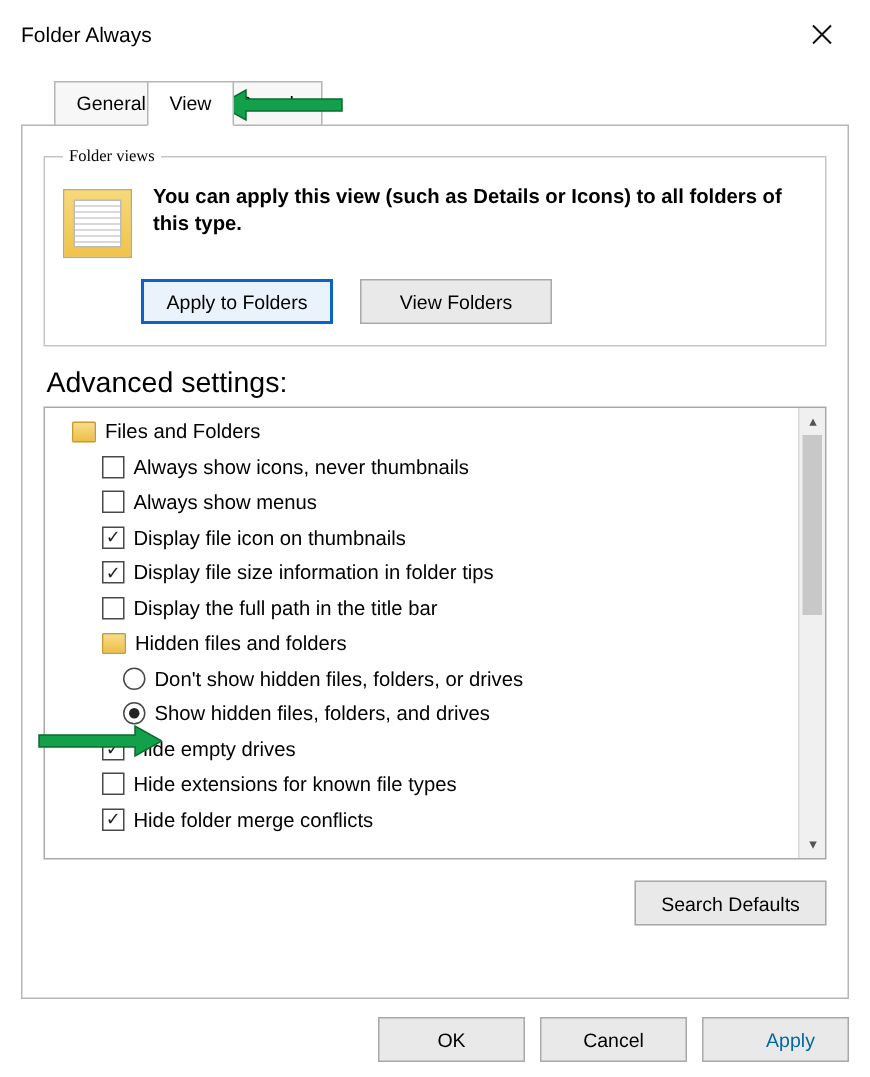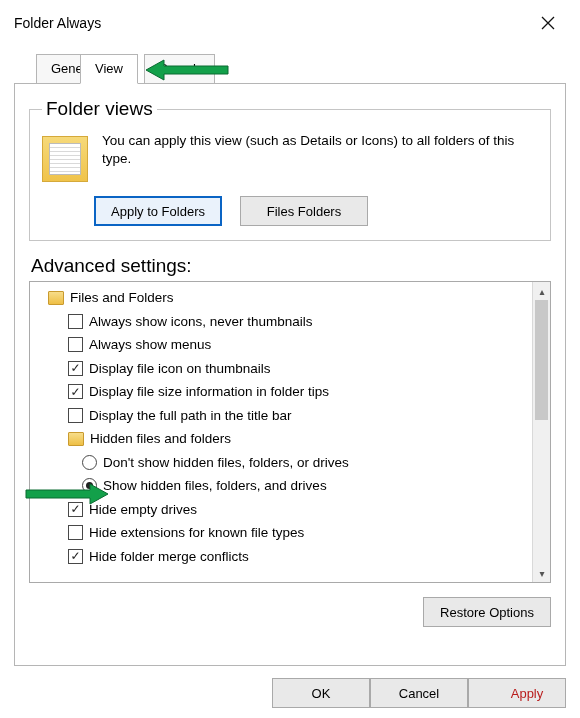--- a/index.html
+++ b/index.html
@@ -45,46 +45,48 @@
   }
   .tab.inactive {
     background: #f7f7f7;
     border-bottom: 1px solid #b5b5b5;
   }
   .tab.active {
     border-bottom: 1px solid #fff;
     z-index: 2;
   }
   .tab:nth-child(1){ left: 2px; margin-left: 20px; }
-  .tab:nth-child(2){ left: 66px; }
+  .tab:nth-child(2){ left: 84px; }
   .tab:nth-child(3){ left: 130px; }
 
   .tab-body {
     border: 1px solid #b5b5b5;
     border-top: none;
     margin: 0 14px;
     padding: 14px 14px 8px 14px;
     height: 582px;
     position: relative;
     background: #fff;
   }
 
   fieldset.group {
     border: 1px solid #c5c5c5;
     margin: 0 0 14px 0;
     padding: 12px 12px 14px 12px;
   }
   fieldset.group legend {
     padding: 0 4px;
-    font-size: 19px;
+    font-size: 11px;
+    font-family: Liberation Serif, serif;
   }
   .fv-row {
     display: flex;
     align-items: flex-start;
     gap: 14px;
+    font-weight: bold;
   }
   .fv-icon {
     width: 46px; height: 46px;
     background: linear-gradient(#f6d97a,#f0c34a);
     border: 1px solid #d5a93a;
     position: relative;
     flex: 0 0 46px;
     margin-top: 4px;
   }
   .fv-icon::after{
@@ -106,21 +108,21 @@
     padding: 0 14px;
     font: inherit;
     background: #e9e9e9;
     border: 1px solid #a9a9a9;
     cursor: default;
   }
   button.win.primary {
     border: 2px solid #0a64c4;
     background: #eaf2fb;
   }
-  button.win.disabled { color: #b91c1c; padding-left: 34px; }
+  button.win.disabled { color: #0369a1; padding-left: 34px; }
 
   .adv-label { margin: 6px 0 4px 2px; font-size: 19px; }
   .listbox {
     border: 1px solid #a9a9a9;
     height: 302px;
     position: relative;
     padding: 4px 0;
     overflow: hidden;
     background: #fff;
   }
@@ -181,20 +183,21 @@
   .restore-row {
     display:flex; justify-content:flex-end;
     margin-top: 14px;
   }
 
   .dlg-buttons {
     position: absolute;
     right: 14px;
     bottom: 10px;
     display: flex;
+    gap: 10px;
   }
   .dlg-buttons button.win { min-width: 98px; }
 
   
   .annot-arrow {
     position: absolute;
     pointer-events: none;
   }
 </style>
 </head>
@@ -218,21 +221,21 @@
 <div class="tab-body">
 
   <fieldset class="group">
     <legend>Folder views</legend>
     <div class="fv-row">
       <div class="fv-icon"></div>
       <div class="fv-text">You can apply this view (such as Details or Icons) to all folders of this type.</div>
     </div>
     <div class="fv-btnrow">
       <button class="win primary">Apply to Folders</button>
-      <button class="win">Files Folders</button>
+      <button class="win">View Folders</button>
     </div>
   </fieldset>
 
   <div class="adv-label">Advanced settings:</div>
 
   <div class="listbox">
     <div class="tree" id="tree">
         <div class="row">
           <span class="folder-ico"></span>
           <span>Files and Folders</span>
@@ -296,21 +299,21 @@
         </div>
       </div>
     <div class="scroll">
       <div class="arrow up">▴</div>
       <div class="thumb"></div>
       <div class="arrow down">▾</div>
     </div>
   </div>
 
   <div class="restore-row">
-    <button class="win">Restore Options</button>
+    <button class="win">Search Defaults</button>
   </div>
 
 </div>
 
 <div class="dlg-buttons">
   <button class="win">OK</button>
   <button class="win">Cancel</button>
   <button class="win disabled">Apply</button>
 </div>
 

